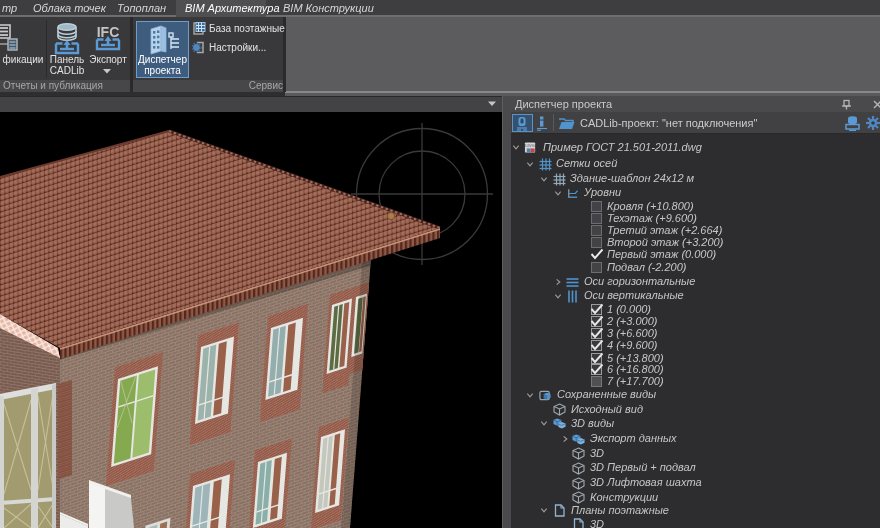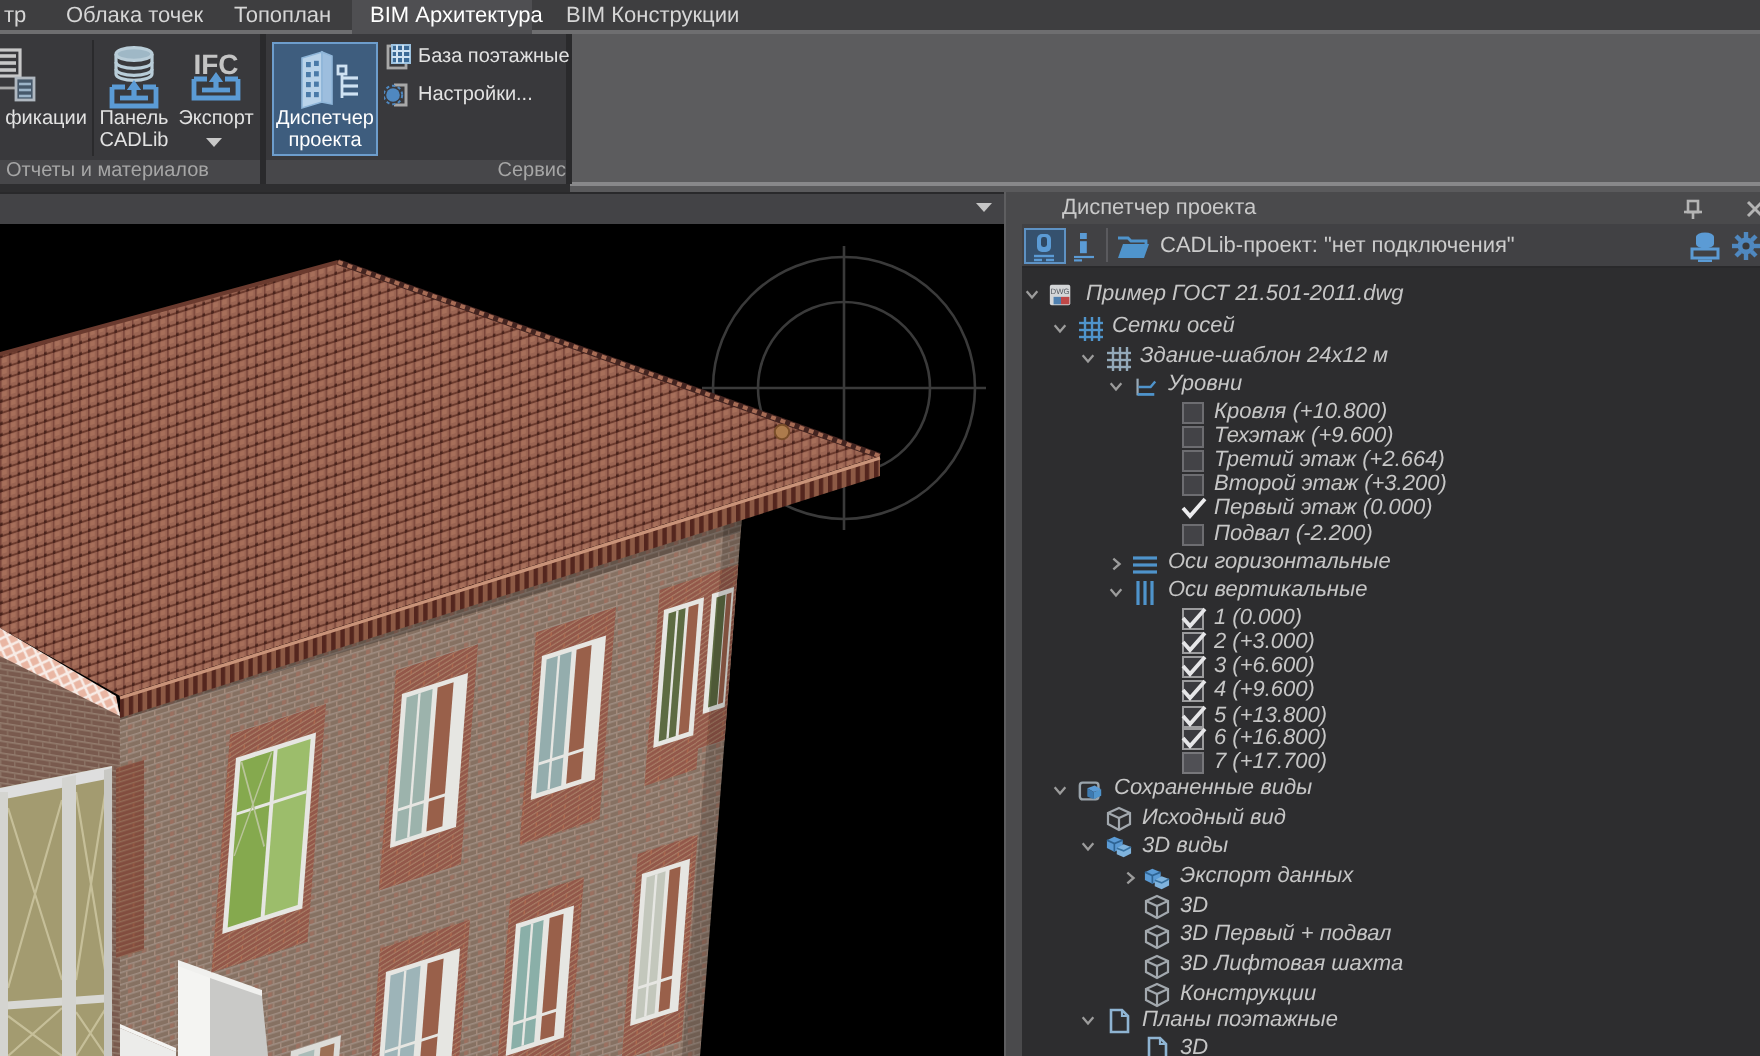--- a/index.html
+++ b/index.html
@@ -1,21 +1,21 @@
 <!DOCTYPE html>
 <html><head>
 <meta charset="utf-8">
 <style>
 * { margin:0; padding:0; box-sizing:border-box; }
 html,body { width:880px; height:528px; overflow:hidden; background:#2d2d2f; }
 body { font-family:"Liberation Sans", sans-serif; position:relative; }
 .abs { position:absolute; }
 #tabbar { left:0; top:0; width:880px; height:15px; background:#3e3e40; }
 #tabline { left:0; top:15px; width:880px; height:2px; background:#6e6e70; }
-.tab { position:absolute; top:0; height:19px; line-height:16px; font-size:11px; color:#d6d6d6; white-space:nowrap; }
+.tab { position:absolute; top:0; height:19px; line-height:16px; font-size:11px; color:#d6d6d6; white-space:nowrap;font-style:italic; }
 #activetab { position:absolute; left:176px; top:0; width:90px; height:17px; background:#4f4f52; }
 #ribbonL { left:0; top:17px; width:285px; height:79px; background:#39393c; }
 #ribbonR { left:285px; top:17px; width:595px; height:74px; background:#5c5c5e; }
 #ribbonRline { left:285px; top:91px; width:595px; height:2px; background:#88888a; }
 #ribbonRunder { left:285px; top:93px; width:595px; height:3px; background:#5a5a5c; }
 .gfoot { position:absolute; top:80px; height:12px; background:#47474a; font-size:10px; color:#a6a6a6; text-align:right; line-height:12px; }
 .gsep { position:absolute; top:17px; width:3px; height:75px; background:#2a2a2c; }
 #ribbonLunder { left:0; top:92px; width:285px; height:4px; background:#2e2e30; }
 .rlabel { position:absolute; font-size:10px; color:#e2e2e2; text-align:center; white-space:nowrap; }
 #vpbar { left:0; top:96px; width:502px; height:16px; background:#434346; border-top:1px solid #29292b; }
@@ -38,21 +38,21 @@
 <span class="tab" style="left:117px">Топоплан</span>
 <span class="tab" style="left:185px;color:#ffffff">BIM Архитектура</span>
 <span class="tab" style="left:283px">BIM Конструкции</span>
 <div class="abs" id="ribbonL"></div>
 <div class="abs" id="ribbonR"></div>
 <div class="abs" id="ribbonRline"></div>
 <div class="abs" id="ribbonRunder"></div>
 <div class="gsep" style="left:130px"></div>
 <div class="abs" style="left:46px;top:20px;width:1px;height:58px;background:#2a2a2c"></div>
 <div class="gsep" style="left:283px"></div>
-<div class="gfoot" style="left:0;width:130px;text-align:left;padding-left:3px">Отчеты и материалов</div>
+<div class="gfoot" style="left:0;width:130px;text-align:left;padding-left:3px">Отчеты и публикация</div>
 <div class="gfoot" style="left:133px;width:150px">Сервис</div>
 <div class="abs" id="ribbonLunder"></div>
 <div id="ribbon-icons">
 
 <svg class="abs" style="left:0;top:24px" width="18" height="30" viewBox="0 0 18 30">
 <rect x="-8" y="1" width="18" height="13" fill="none" stroke="#c8c8c8" stroke-width="1.6"></rect>
 <line x1="-6" y1="4" x2="8" y2="4" stroke="#c8c8c8" stroke-width="1.8"></line>
 <line x1="-6" y1="7.5" x2="8" y2="7.5" stroke="#c8c8c8" stroke-width="1.8"></line>
 <line x1="-6" y1="11" x2="8" y2="11" stroke="#c8c8c8" stroke-width="1.8"></line>
 <line x1="-4" y1="20" x2="8" y2="20" stroke="#a8a8a8" stroke-width="1.4"></line>
@@ -297,21 +297,21 @@
 <polygon points="440,116 60,236 60,247 440,126" fill="url(#fascia)"></polygon>
       <line x1="440" y1="117" x2="60" y2="237" stroke="#c99379" stroke-width="1.6"></line>
 
 <polygon points="0,202 58,236 60,246 0,216" fill="url(#pinkL)"></polygon>
 
 <circle cx="391" cy="104" r="3.6" fill="#ad7b4c" stroke="#7a4e2a" stroke-width="1"></circle>
 </svg>
 </div>
 <div class="abs" id="splitter"></div>
 <div class="abs" id="panel">
-<div id="ptitle"><span style="margin-left:20px">Диспетчер проекта</span></div>
+<div id="ptitle"><span style="margin-left:4px">Диспетчер проекта</span></div>
 <svg class="abs" style="left:330px;top:3px" width="11" height="11" viewBox="0 0 11 11">
       <g stroke="#b4b4b4" stroke-width="1.3" fill="none">
         <rect x="3" y="1.5" width="5" height="5.5"></rect>
         <line x1="1" y1="7" x2="10" y2="7"></line>
         <line x1="5.5" y1="7" x2="5.5" y2="10.5"></line>
       </g>
     </svg>
 <svg class="abs" style="left:361px;top:3px" width="11" height="11" viewBox="0 0 11 11">
       <g stroke="#b4b4b4" stroke-width="1.5">
         <line x1="2" y1="2" x2="9" y2="9"></line>

